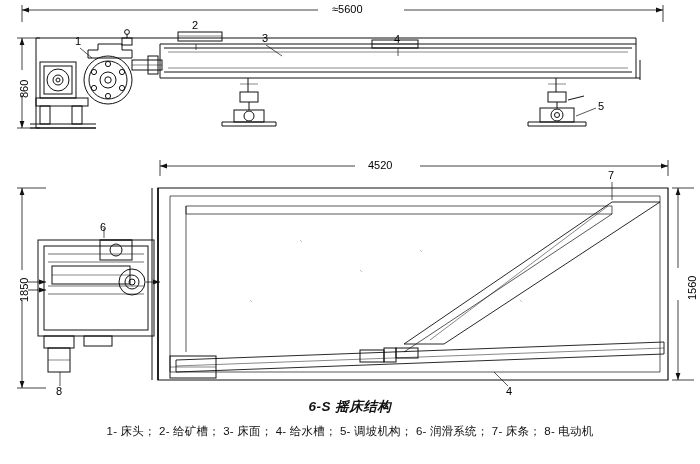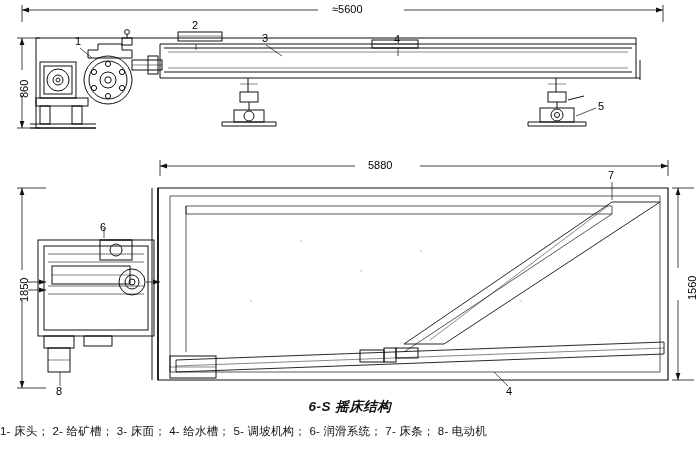--- a/index.html
+++ b/index.html
@@ -16,21 +16,21 @@
   .lbl{position:absolute;font-size:11px;line-height:11px;color:#000;white-space:nowrap;}
   .vert{
     position:absolute;font-size:11px;color:#000;white-space:nowrap;
     transform:rotate(-90deg);transform-origin:left top;
   }
   #title{
     position:absolute;left:0;top:398px;width:700px;text-align:center;
     font-size:13.5px;font-weight:bold;letter-spacing:.5px;font-style:italic;
   }
   #legend{
-    position:absolute;left:0;top:424px;width:700px;
+    position:absolute;left:0;top:424px;width:700px;text-align:center;
     font-size:11.5px;letter-spacing:.2px;
   }
 </style>
 </head>
 <body>
 
 <div id="root">
 
   <svg id="fig" viewBox="0 0 700 464">
     <g fill="none" stroke="#111" stroke-width="1" stroke-linejoin="miter" stroke-linecap="butt">
@@ -232,21 +232,21 @@
         <line x1="520" y1="300" x2="522" y2="302"></line>
       </g>
 
     </g>
   </svg>
 
   <div class="lbl" style="left:332px;top:4px;">≈5600</div>
 
   <div class="vert" style="left:18px;top:98px;">860</div>
 
-  <div class="lbl" style="left:368px;top:160px;">5880</div>
+  <div class="lbl" style="left:368px;top:160px;">4520</div>
 
   <div class="vert" style="left:18px;top:302px;">1850</div>
 
   <div class="vert" style="left:686px;top:300px;">1560</div>
 
   <div class="lbl" style="left:75px;top:36px;">1</div>
   <div class="lbl" style="left:192px;top:20px;">2</div>
   <div class="lbl" style="left:262px;top:33px;">3</div>
   <div class="lbl" style="left:394px;top:34px;">4</div>
   <div class="lbl" style="left:598px;top:101px;">5</div>

